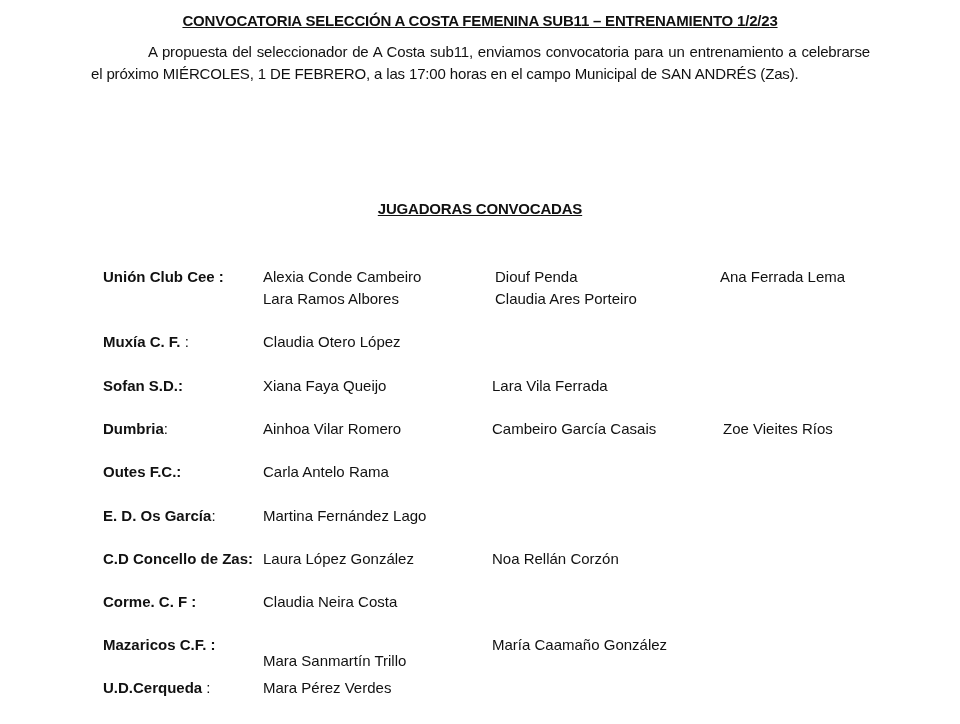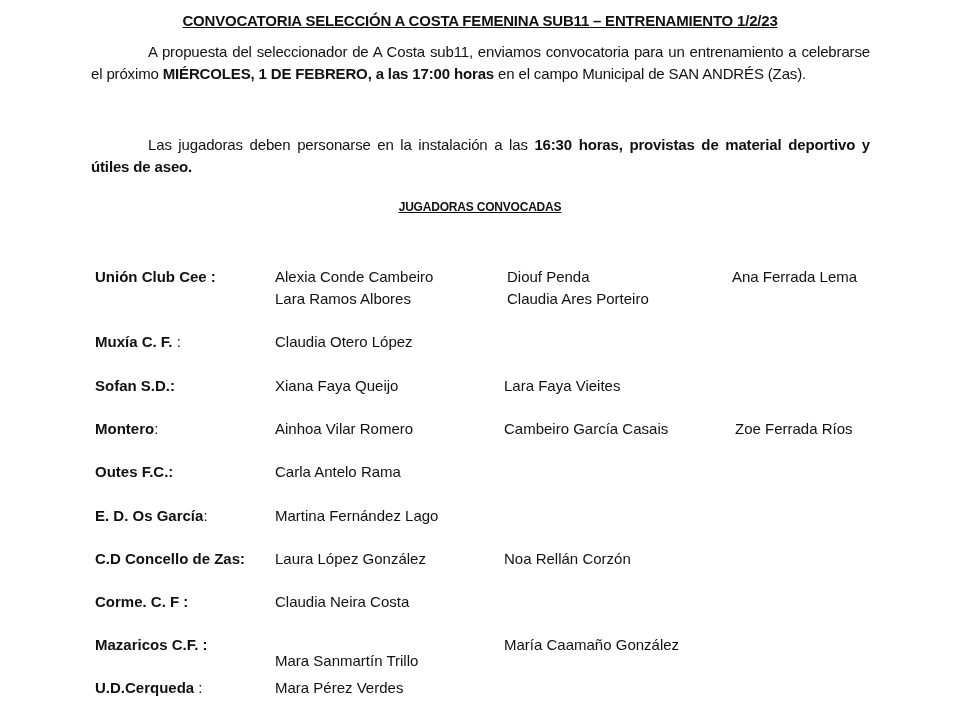--- a/index.html
+++ b/index.html
@@ -34,93 +34,91 @@
     .para {
       position: absolute;
       left: 91px;
       width: 779px;
       font-size: 15px;
       line-height: 22px;
       text-align: justify;
       letter-spacing: -0.15px;
     }
     .para .indent { display: inline-block; width: 57px; }
-    .para b { font-weight: bold; margin-top: 35px; }
+    .para b { font-weight: normal; margin-top: 35px; }
     .p1 { top: 41px; }
     .p2 { top: 134px; }
     .section-title {
       position: absolute;
       top: 200px;
       left: 0;
       width: 960px;
       text-align: center;
       font-weight: bold;
-      font-size: 12px;
+      font-size: 15px;
       text-decoration: underline;
       letter-spacing: -0.2px;
     }
     .club-row {
       position: absolute;
       left: 91px;
       width: 790px;
       font-size: 15px;
       line-height: 22px;
     }
     .club-label {
       position: absolute;
-      left: 4px;
+      left: 12px;
       top: 0;
       white-space: nowrap;
     }
     .club-label .name { font-weight: bold; }
     .club-label .suffix { font-weight: normal; }
     .player {
       position: absolute;
       white-space: nowrap;
-      margin-left: 12px;
     }
   </style>
 </head>
 <body>
 
 <div class="page">
 
   <div class="title">CONVOCATORIA SELECCIÓN A COSTA FEMENINA SUB11 – ENTRENAMIENTO 1/2/23</div>
 
   <div class="para p1"><span class="indent"></span><span>A propuesta del seleccionador de A Costa sub11, enviamos convocatoria para un entrenamiento a celebrarse el próximo </span><b>MIÉRCOLES, 1 DE FEBRERO, a las 17:00 horas</b><span> en el campo Municipal de SAN ANDRÉS (Zas).</span></div>
 
-  <div class="para p2"><span class="indent"></span><span>Las jugadoras deben personarse en la instalación a las </span><b>16:30 horas, provistas de material deportivo y útiles de aseo.</b></div>
 
   <div class="section-title">JUGADORAS CONVOCADAS</div>
 
   <div class="club-row" style="top:266px;">
     <div class="club-label"><span class="name">Unión Club Cee :</span><span class="suffix"></span></div>
     <span class="player" style="left:172px; top:0;">Alexia Conde Cambeiro</span>
     <span class="player" style="left:404px; top:0;">Diouf Penda</span>
     <span class="player" style="left:629px; top:0;">Ana Ferrada Lema</span>
     <span class="player" style="left:172px; top:22px;">Lara Ramos Albores</span>
     <span class="player" style="left:404px; top:22px;">Claudia Ares Porteiro</span>
   </div>
 
   <div class="club-row" style="top:331px;">
     <div class="club-label"><span class="name">Muxía C. F.</span><span class="suffix"> :</span></div>
     <span class="player" style="left:172px; top:0;">Claudia Otero López</span>
   </div>
 
   <div class="club-row" style="top:375px;">
     <div class="club-label"><span class="name">Sofan S.D.:</span><span class="suffix"></span></div>
     <span class="player" style="left:172px; top:0;">Xiana Faya Queijo</span>
-    <span class="player" style="left:401px; top:0;">Lara Faya Vieites</span>
+    <span class="player" style="left:401px; top:0;">Lara Vila Ferrada</span>
   </div>
 
   <div class="club-row" style="top:418px;">
-    <div class="club-label"><span class="name">Montero</span><span class="suffix">:</span></div>
+    <div class="club-label"><span class="name">Dumbria</span><span class="suffix">:</span></div>
     <span class="player" style="left:172px; top:0;">Ainhoa Vilar Romero</span>
     <span class="player" style="left:401px; top:0;">Cambeiro García Casais</span>
-    <span class="player" style="left:632px; top:0;">Zoe Ferrada Ríos</span>
+    <span class="player" style="left:632px; top:0;">Zoe Vieites Ríos</span>
   </div>
 
   <div class="club-row" style="top:461px;">
     <div class="club-label"><span class="name">Outes F.C.:</span><span class="suffix"></span></div>
     <span class="player" style="left:172px; top:0;">Carla Antelo Rama</span>
   </div>
 
   <div class="club-row" style="top:505px;">
     <div class="club-label"><span class="name">E. D. Os García</span><span class="suffix">:</span></div>
     <span class="player" style="left:172px; top:0;">Martina Fernández Lago</span>

